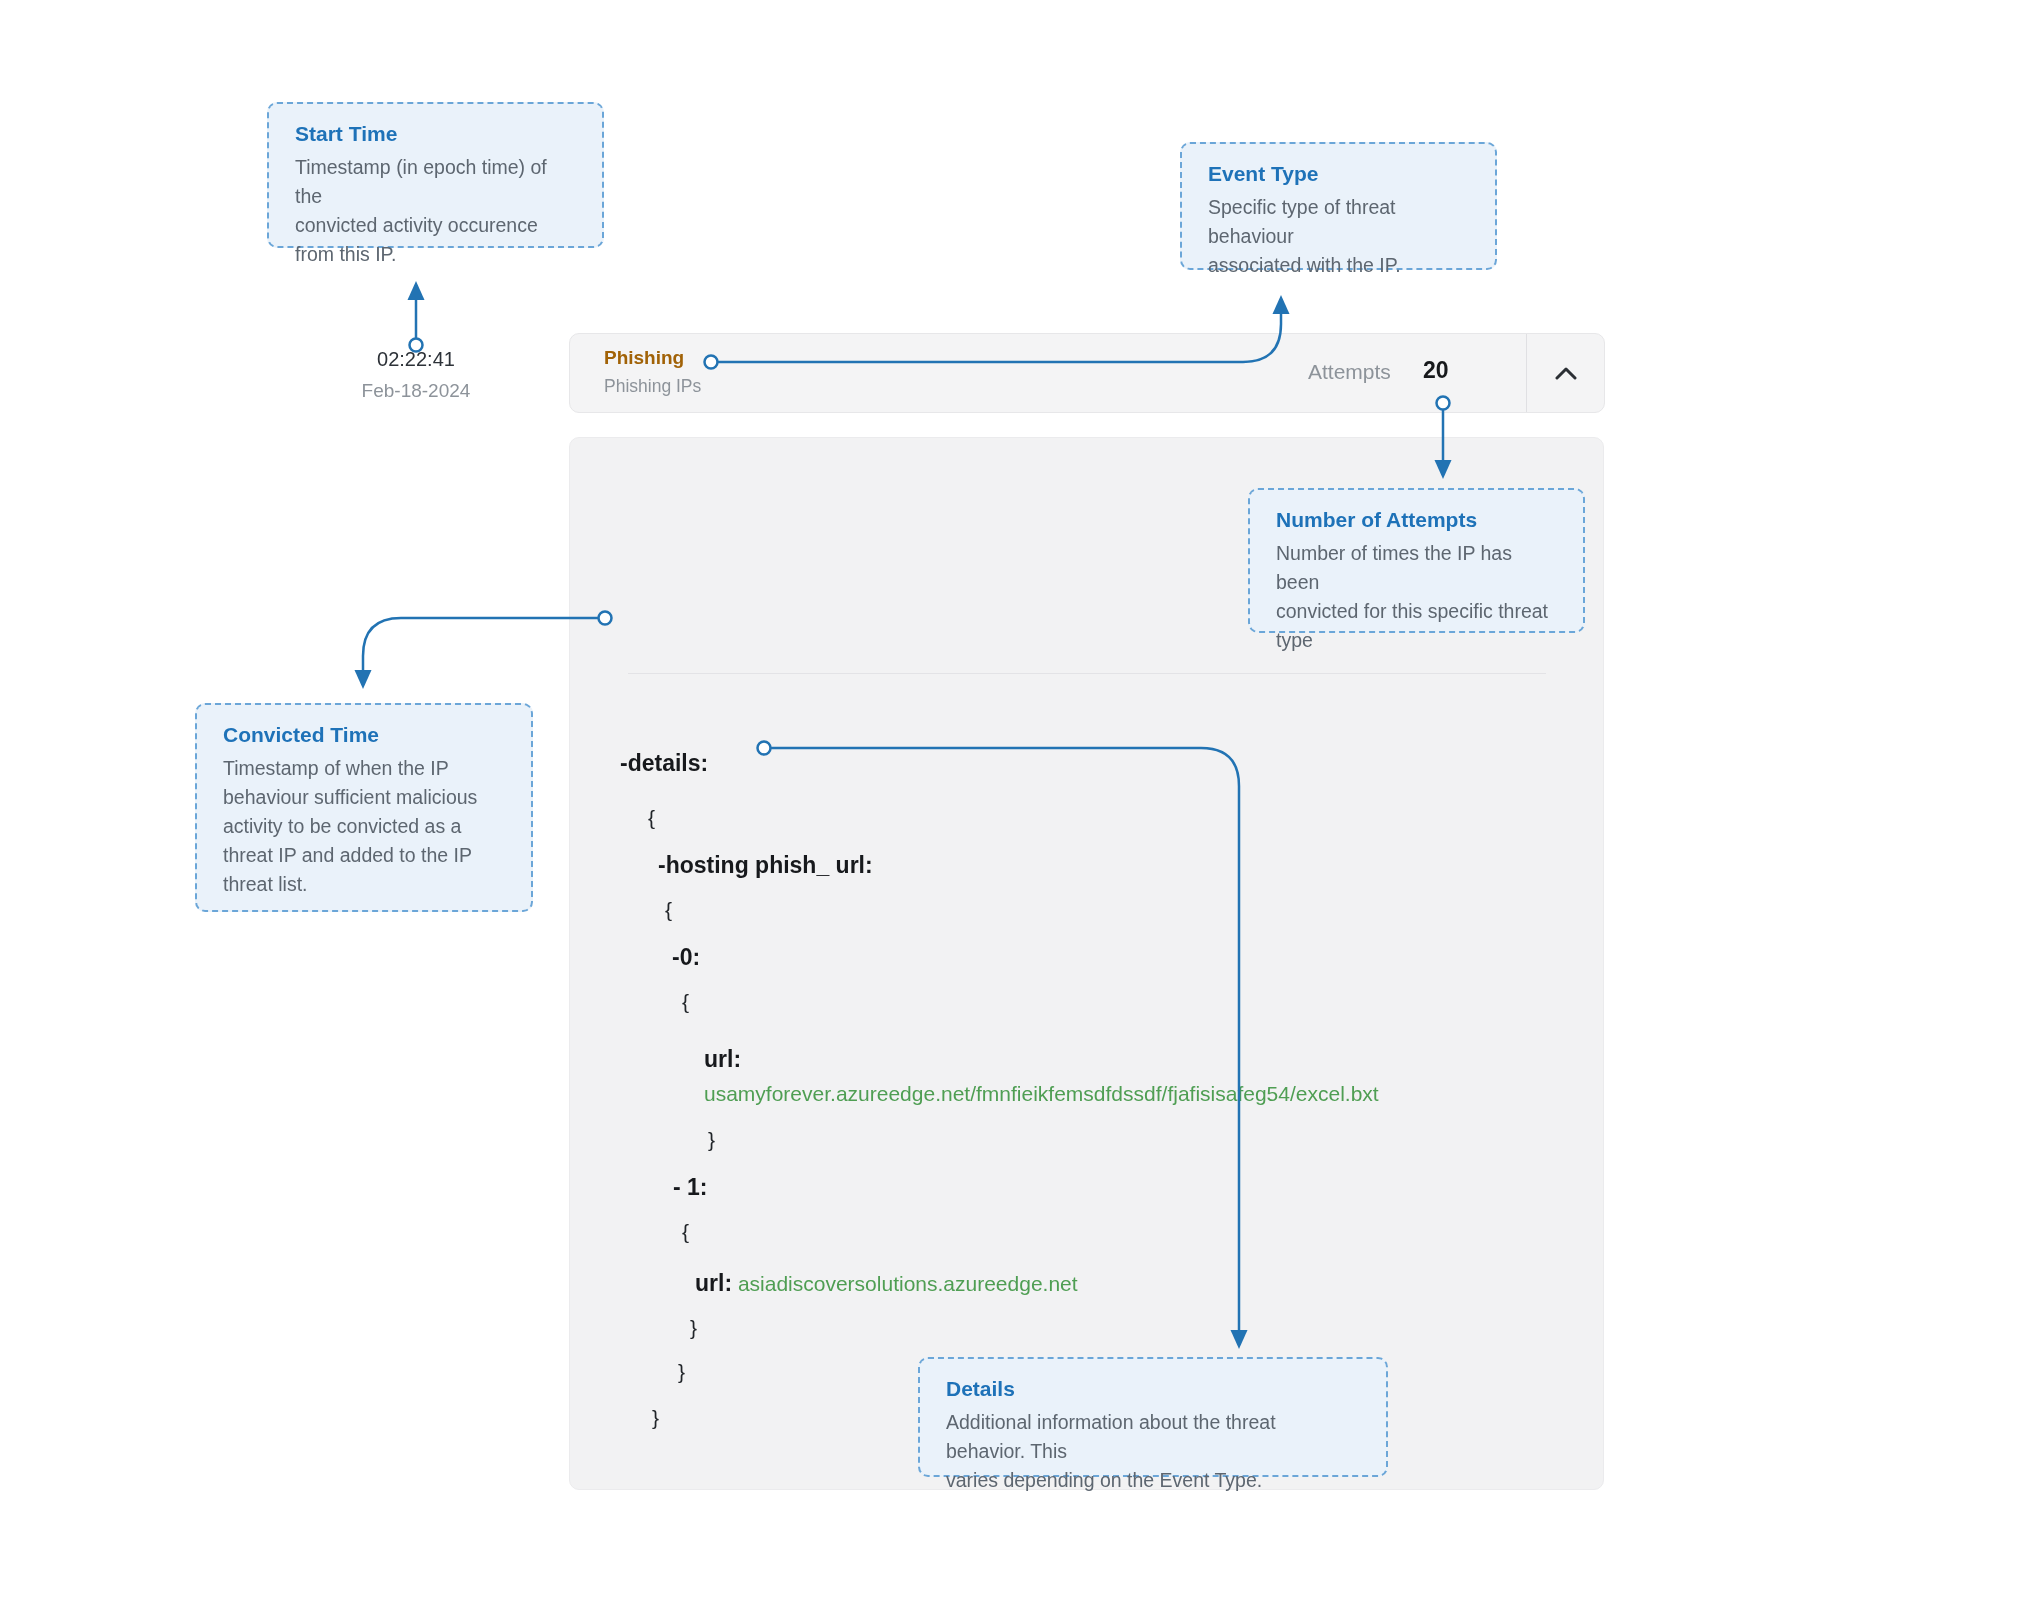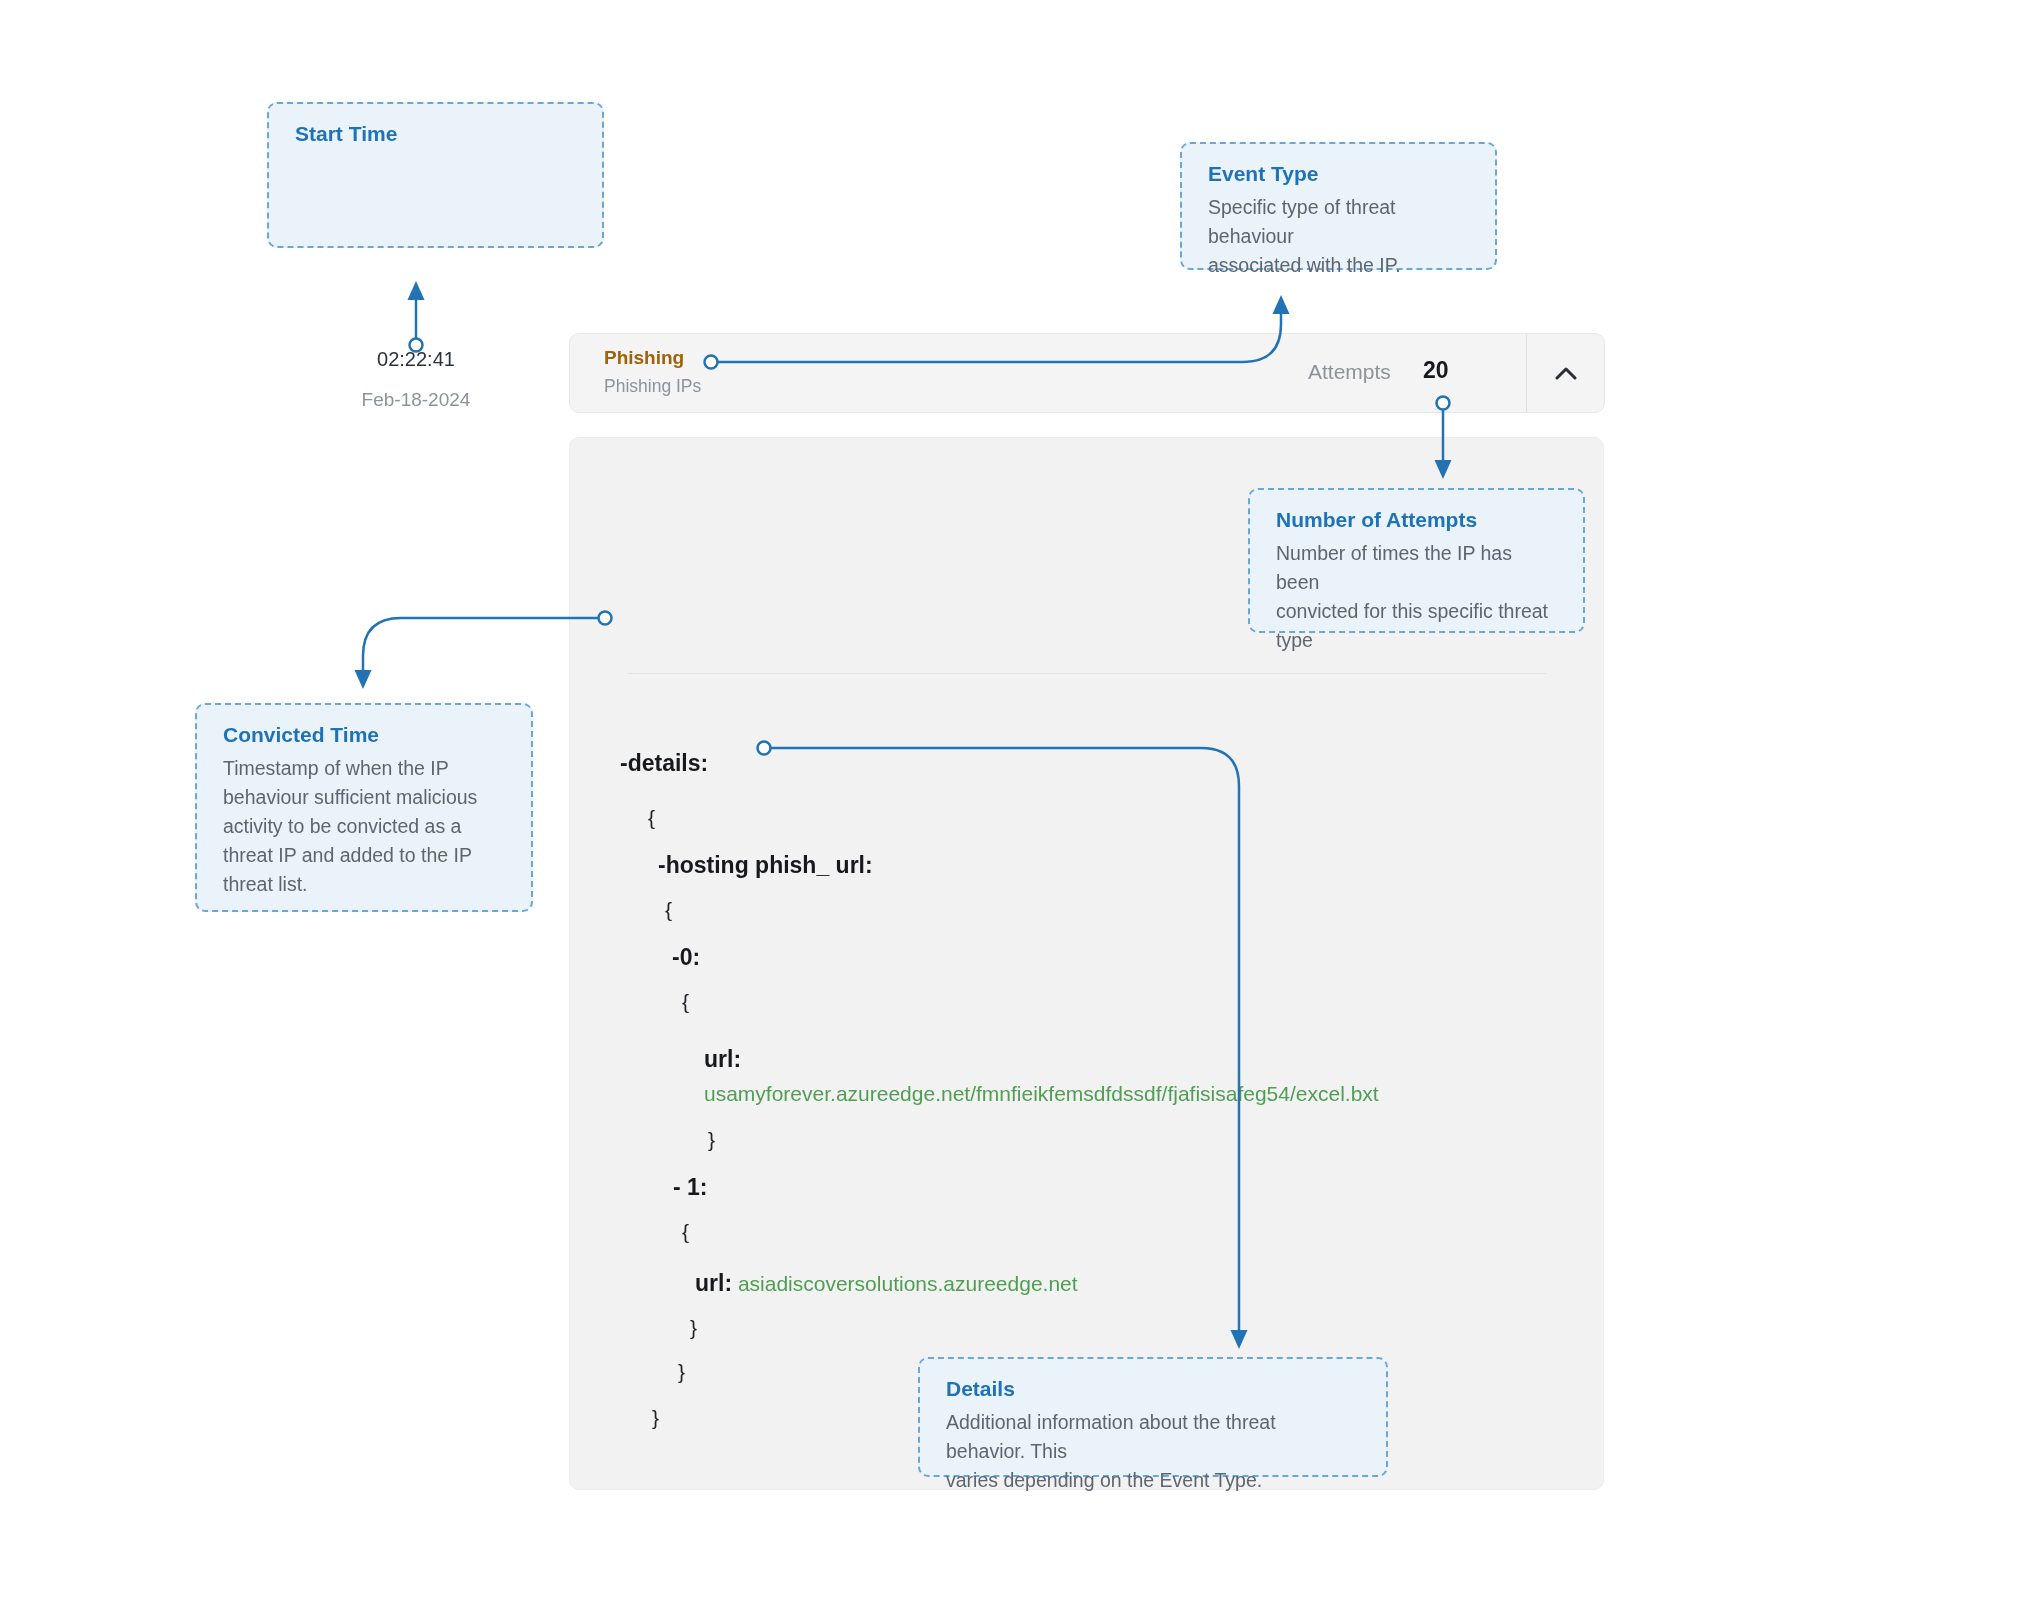--- a/index.html
+++ b/index.html
@@ -20,21 +20,21 @@
   .callout p{color:var(--body-gray);font-size:19.5px;line-height:29px;white-space:pre-line;}
   .c-start{left:253px;top:102px;width:337px;height:146px;margin-left:14px;}
   .c-event{left:1180px;top:142px;width:317px;height:128px;}
   .c-attempts{left:1248px;top:488px;width:337px;height:145px;}
   .c-convicted{left:195px;top:703px;width:338px;height:209px;}
   .c-details{left:918px;top:1357px;width:470px;height:120px;}
 
   
   .timestamp{position:absolute;left:330px;top:348px;width:172px;text-align:center;z-index:3;}
   .timestamp .t1{color:#2d3238;font-size:20px;}
-  .timestamp .t2{color:var(--label-gray);font-size:19px;margin-top:18px;}
+  .timestamp .t2{color:var(--label-gray);font-size:19px;margin-top:9px;}
 
   
   .headerbar{position:absolute;left:569px;top:333px;width:1036px;height:80px;
              background:var(--header-bg);border:1px solid #e7e7e9;border-radius:10px;z-index:1;cursor:pointer;}
   .hb-title{position:absolute;left:34px;top:13px;font-size:19px;font-weight:bold;color:#a16207;}
   .hb-sub{position:absolute;left:34px;top:42px;font-size:17.5px;color:var(--label-gray);}
   .hb-attempts{position:absolute;left:738px;top:26px;font-size:21px;color:var(--label-gray);}
   .hb-count{position:absolute;left:853px;top:23px;font-size:23px;font-weight:bold;color:var(--value-dark);}
   .hb-divider{position:absolute;left:956px;top:0;width:1px;height:78px;background:#e0e0e3;}
   .hb-chev{position:absolute;left:956px;top:0;width:79px;height:78px;display:flex;
@@ -108,20 +108,23 @@
       <div class="dline" style="left: 53px; top: 424px;"><span class="seg-key">- 1:</span></div>
       <div class="dline" style="left: 62px; top: 470px;"><span class="seg-brace">{</span></div>
       <div class="dline" style="left: 75px; top: 520px;"><span class="seg-key">url:</span><span class="seg-url"> asiadiscoversolutions.azureedge.net</span></div>
       <div class="dline" style="left: 70px; top: 566px;"><span class="seg-brace">}</span></div>
       <div class="dline" style="left: 58px; top: 610px;"><span class="seg-brace">}</span></div>
       <div class="dline" style="left: 32px; top: 656px;"><span class="seg-brace">}</span></div>
     </div>
 
   <div class="callout c-start">
     <h4>Start Time</h4>
+    <p>Timestamp (in epoch time) of the
+convicted activity occurence
+from this IP.</p>
   </div>
   <div class="callout c-event">
     <h4>Event Type</h4>
     <p>Specific type of threat behaviour
 associated with the IP.</p>
   </div>
   <div class="callout c-attempts">
     <h4>Number of Attempts</h4>
     <p>Number of times the IP has been
 convicted for this specific threat

